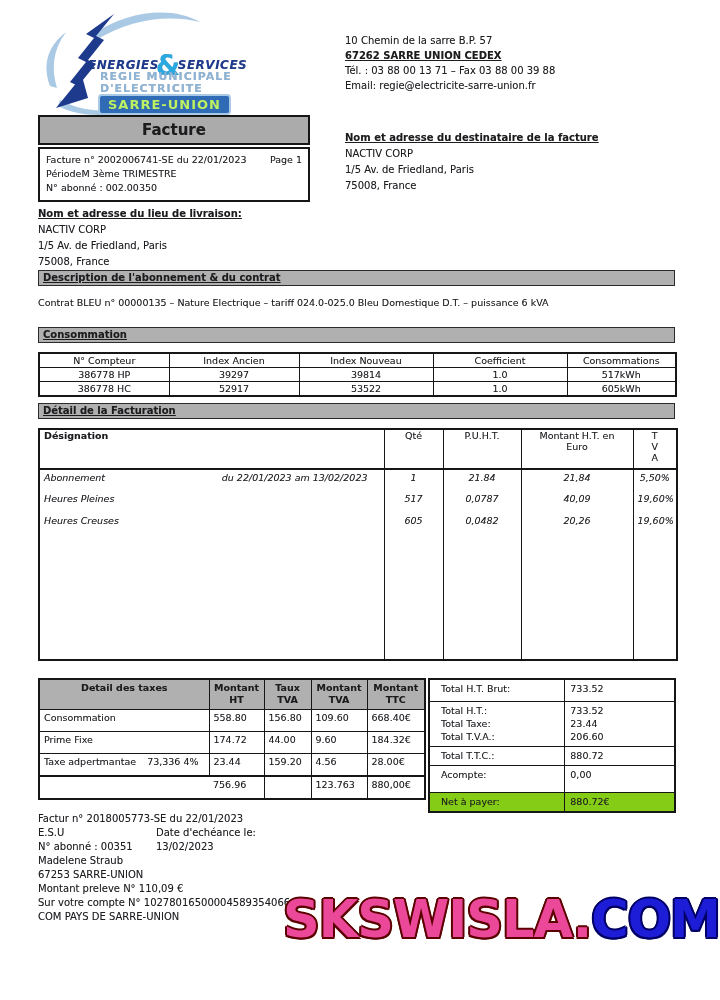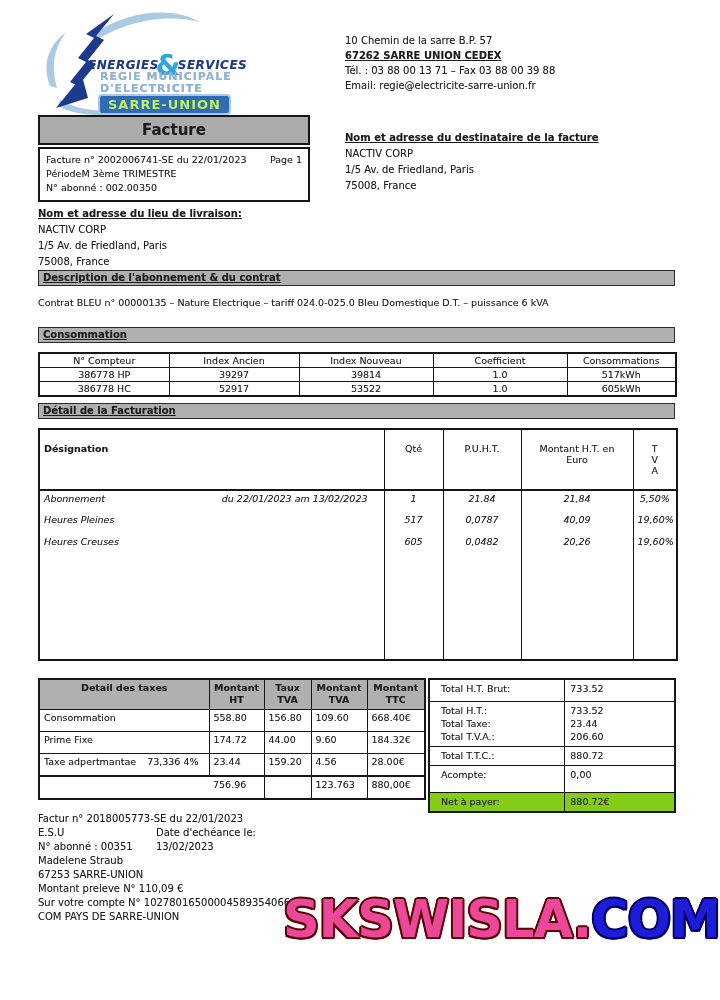--- a/index.html
+++ b/index.html
@@ -33,21 +33,21 @@
                border:1px solid #2b2b2b;padding:1px 4px;font-size:10px;font-weight:bold;height:16px;line-height:12px;}
   .section-bar span{text-decoration:underline;}
   .contract-line{position:absolute;left:38px;top:297px;font-size:9.5px;}
 
   
   .cons-table{position:absolute;left:38px;top:352px;width:637px;border-collapse:collapse;border:2px solid #161616;table-layout:fixed;}
   .cons-table th,.cons-table td{border:1px solid #161616;text-align:center;padding:0 2px;font-weight:normal;font-size:9.5px;height:13px;line-height:12px;}
 
   
   .billing-table{position:absolute;left:38px;top:428px;width:638px;height:233px;border-collapse:collapse;border:2px solid #161616;table-layout:fixed;}
-  .billing-table th{border:1px solid #161616;border-bottom:2px solid #161616;vertical-align:top;padding:13px 4px;font-size:9.5px;font-weight:normal;text-align:center;line-height:11px;}
+  .billing-table th{border:1px solid #161616;border-bottom:2px solid #161616;vertical-align:top;padding:0 4px;font-size:9.5px;font-weight:normal;text-align:center;line-height:11px;}
   .billing-table th.desig{text-align:left;font-weight:bold;}
   .pre{white-space:pre-line;}
   .billing-table td{border-left:1px solid #161616;border-right:1px solid #161616;border-top:0;border-bottom:0;padding:2px 4px;font-size:9.5px;vertical-align:top;line-height:12px;font-style:italic;}
   .billing-table td.center{text-align:center;}
   .b-row{height:22px;}
   .desig-flex{display:flex;justify-content:space-between;padding-right:12px;}
 
   
   .taxes-table{position:absolute;left:38px;top:678px;width:386px;border-collapse:collapse;border:2px solid #161616;table-layout:fixed;font-size:9.5px;}
   .taxes-table th{background:#b0b0b0;border:1px solid #161616;font-weight:bold;white-space:pre-line;padding:2px 2px;text-align:center;vertical-align:top;line-height:12px;}

